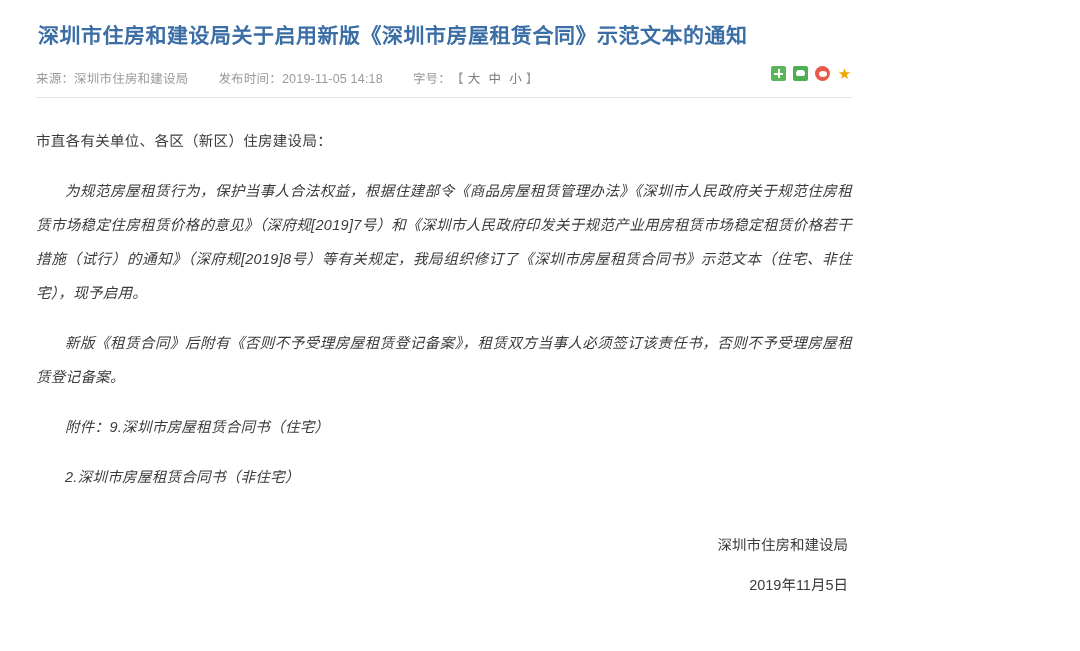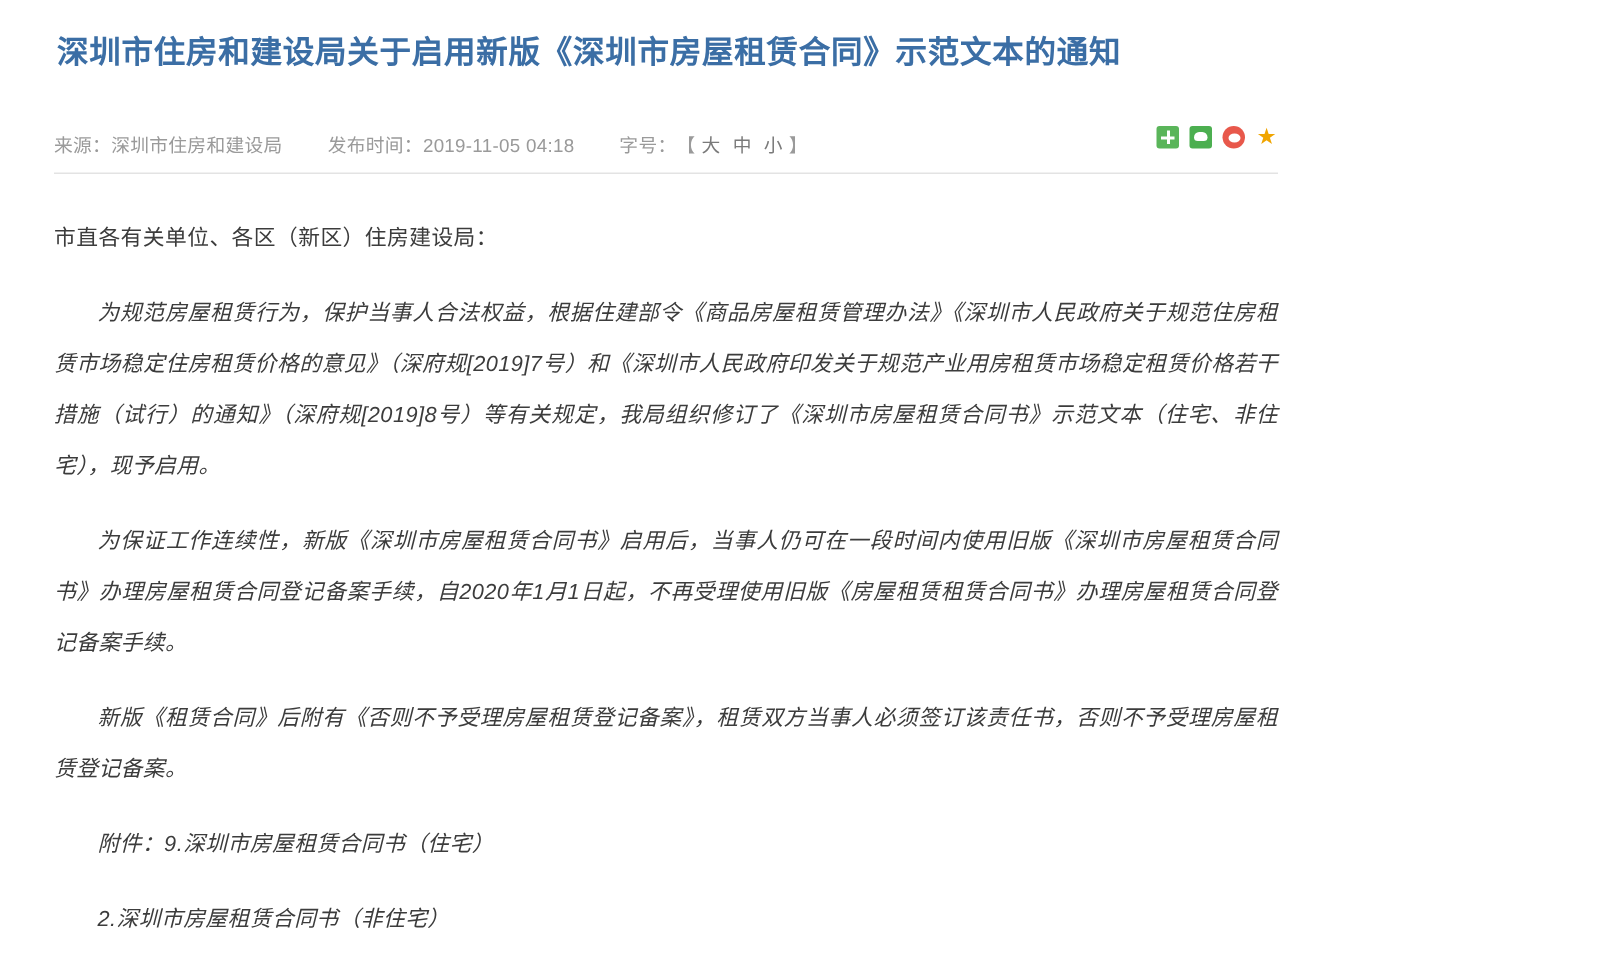--- a/index.html
+++ b/index.html
@@ -26,21 +26,21 @@
     line-height: 32px;
     color: #3b6ea5;
     font-weight: bold;
     letter-spacing: 0.5px;
     padding-top: 20px;
     padding-left: 2px;
     margin: 0;
   }
   .meta-bar {
     position: relative;
-    margin-top: 34px;
+    margin-top: 16px;
     padding-bottom: 10px;
     border-bottom: 1px solid #e3e3e3;
     display: flex;
     align-items: center;
     font-size: 12.5px;
     color: #9a9a9a;
     letter-spacing: 0.2px;
   }
   .meta-item {
     margin-right: 30px;
@@ -144,21 +144,21 @@
 
 <div class="page">
 
   <h1 class="article-title">深圳市住房和建设局关于启用新版《深圳市房屋租赁合同》示范文本的通知</h1>
 
   <div class="meta-bar">
     <span class="meta-item">
       <span class="label">来源：</span><span class="value">深圳市住房和建设局</span>
     </span>
     <span class="meta-item">
-      <span class="label">发布时间：</span><span class="value">2019-11-05 04:18</span>
+      <span class="label">发布时间：</span><span class="value">2019-11-05 14:18</span>
     </span>
     <span class="meta-item fontsize-group">
       <span class="label">字号：</span>
       <span class="bracket">【</span>
       <span class="fontsize-btn">大</span>
       <span class="fontsize-btn">中</span>
       <span class="fontsize-btn">小</span>
       <span class="bracket">】</span>
     </span>
 
@@ -166,21 +166,20 @@
       <span class="share-ico ico-plus"></span>
       <span class="share-ico ico-wechat"></span>
       <span class="share-ico ico-weibo"></span>
       <span class="ico-star">★</span>
     </span>
   </div>
 
   <div class="body-content">
     <p>市直各有关单位、各区（新区）住房建设局：</p>
     <p class="indent">为规范房屋租赁行为，保护当事人合法权益，根据住建部令《商品房屋租赁管理办法》《深圳市人民政府关于规范住房租赁市场稳定住房租赁价格的意见》（深府规[2019]7号）和《深圳市人民政府印发关于规范产业用房租赁市场稳定租赁价格若干措施（试行）的通知》（深府规[2019]8号）等有关规定，我局组织修订了《深圳市房屋租赁合同书》示范文本（住宅、非住宅），现予启用。</p>
-    <p class="indent">为保证工作连续性，新版《深圳市房屋租赁合同书》启用后，当事人仍可在一段时间内使用旧版《深圳市房屋租赁合同书》办理房屋租赁合同登记备案手续，自2020年1月1日起，不再受理使用旧版《房屋租赁租赁合同书》办理房屋租赁合同登记备案手续。</p>
     <p class="indent">新版《租赁合同》后附有《否则不予受理房屋租赁登记备案》，租赁双方当事人必须签订该责任书，否则不予受理房屋租赁登记备案。</p>
     <p class="indent">附件：9.深圳市房屋租赁合同书（住宅）</p>
     <p class="indent">2.深圳市房屋租赁合同书（非住宅）</p>
   </div>
 
   <div class="signature">
     <div>深圳市住房和建设局</div>
     <div>2019年11月5日</div>
   </div>
 

